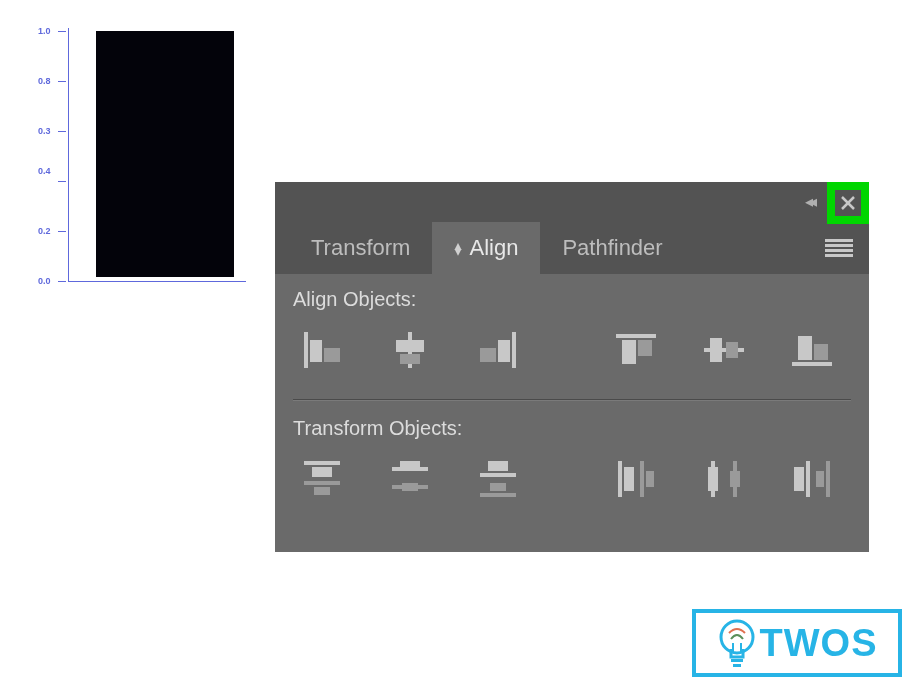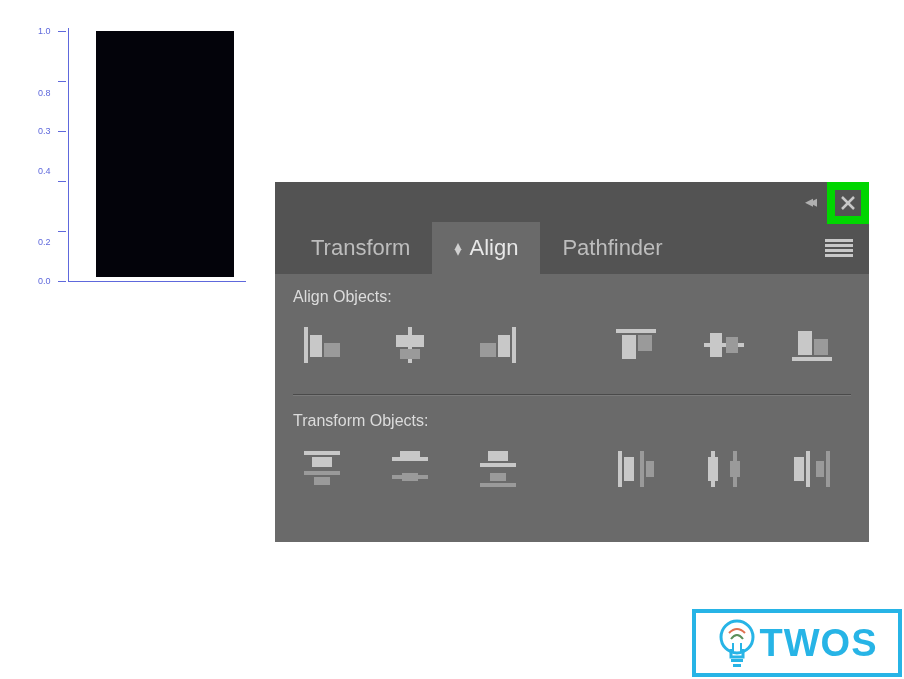--- a/index.html
+++ b/index.html
@@ -18,21 +18,21 @@
   top: 28px;
   left: 38px;
   width: 210px;
   height: 260px;
 }
 .y-tick {
   position: absolute;
   left: 0;
   font-size: 9px;
   color: #5e68dc;
-  font-weight: normal;
+  font-weight: bold;
   transform: translateY(-50%);
 }
 .tick-line {
   position: absolute;
   left: 20px;
   width: 8px;
   height: 1px;
   background: #5e68dc;
 }
 .artboard-frame {
@@ -141,21 +141,21 @@
 .flyout-lines span {
   height: 3px;
   background: #c8c8c8;
 }
 
 .panel-body {
   background: #6a6a6a;
   padding: 14px 18px 24px 18px;
 }
 .section-label {
-  font-size: 16px;
+  font-size: 20px;
   color: #dcdcdc;
   margin-bottom: 10px;
 }
 .icon-row {
   display: flex;
   gap: 30px;
   margin-bottom: 20px;
 }
 .icon-btn {
   width: 58px;
@@ -200,27 +200,27 @@
   color: #27b4e6;
   letter-spacing: 1px;
 }
 </style>
 </head>
 <body>
 
 <div class="artboard-area">
   <div class="y-tick" style="top:3px">1.0</div>
   <div class="tick-line" style="top:3px"></div>
-  <div class="y-tick" style="top:65px">0.8</div>
+  <div class="y-tick" style="top:53px">0.8</div>
   <div class="tick-line" style="top:53px"></div>
   <div class="y-tick" style="top:103px">0.3</div>
   <div class="tick-line" style="top:103px"></div>
   <div class="y-tick" style="top:143px">0.4</div>
   <div class="tick-line" style="top:153px"></div>
-  <div class="y-tick" style="top:214px">0.2</div>
+  <div class="y-tick" style="top:203px">0.2</div>
   <div class="tick-line" style="top:203px"></div>
   <div class="y-tick" style="top:253px">0.0</div>
   <div class="tick-line" style="top:253px"></div>
   <div class="artboard-frame"></div>
   <div class="black-rect"></div>
 </div>
 
 <div class="panel">
   <div class="panel-topbar">
     <span class="collapse-arrows">◂◂</span>

